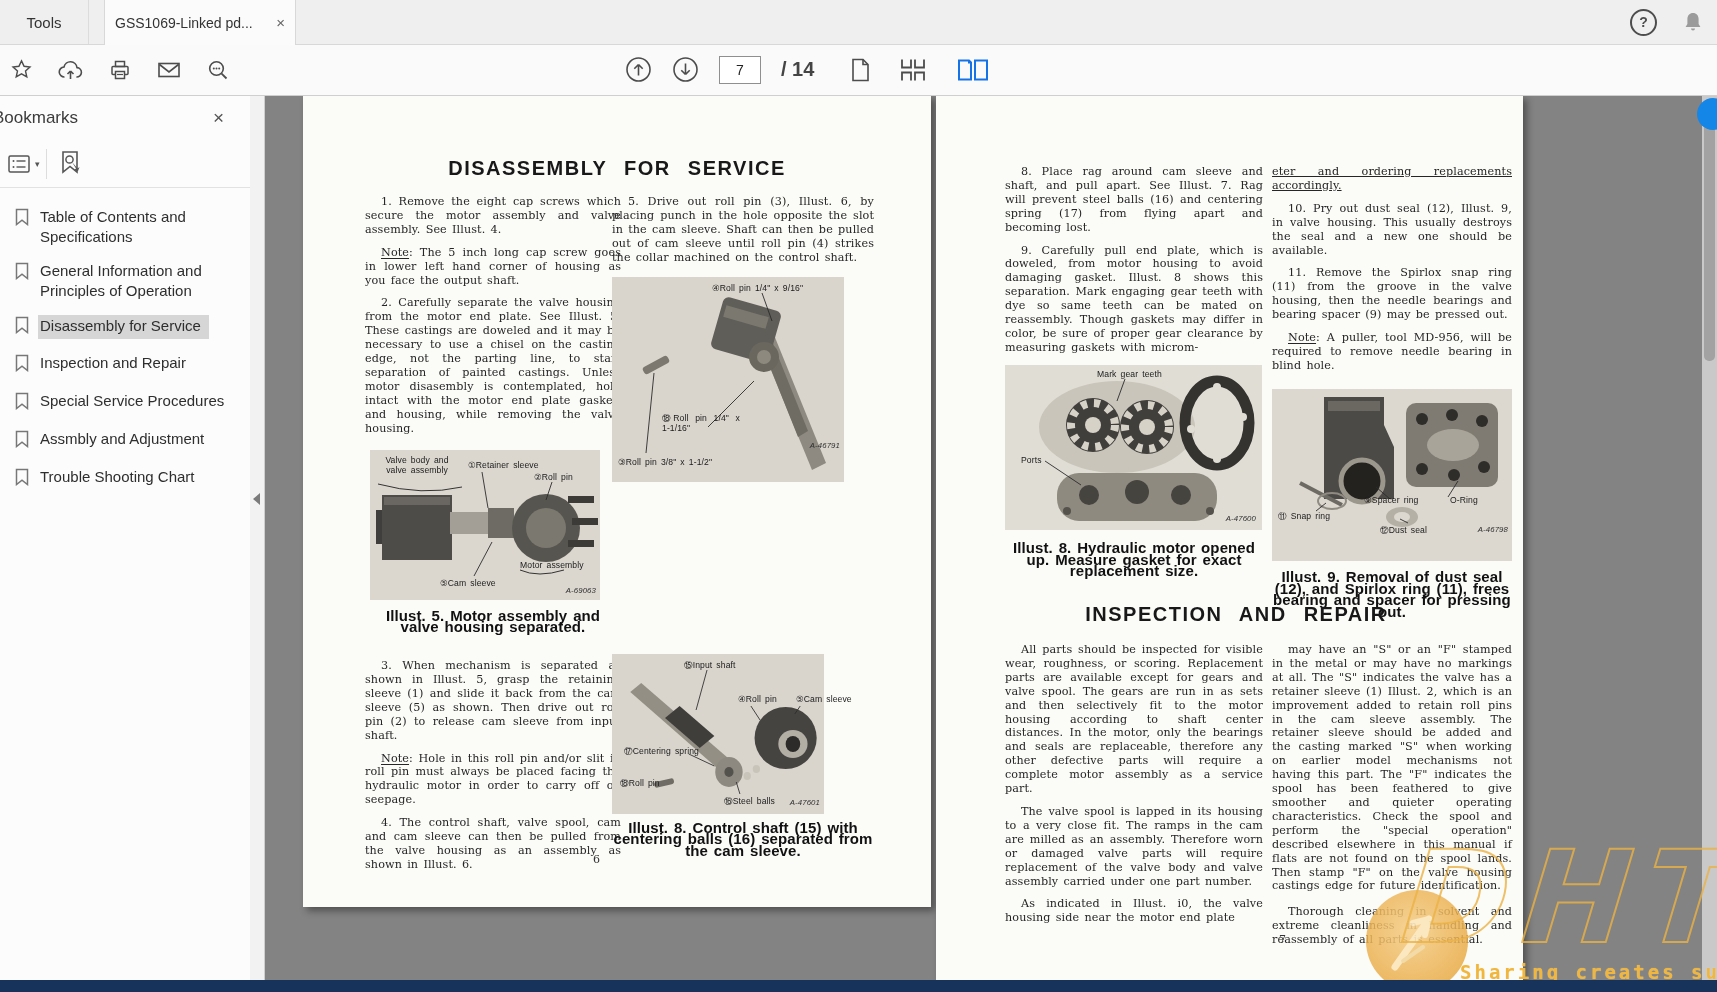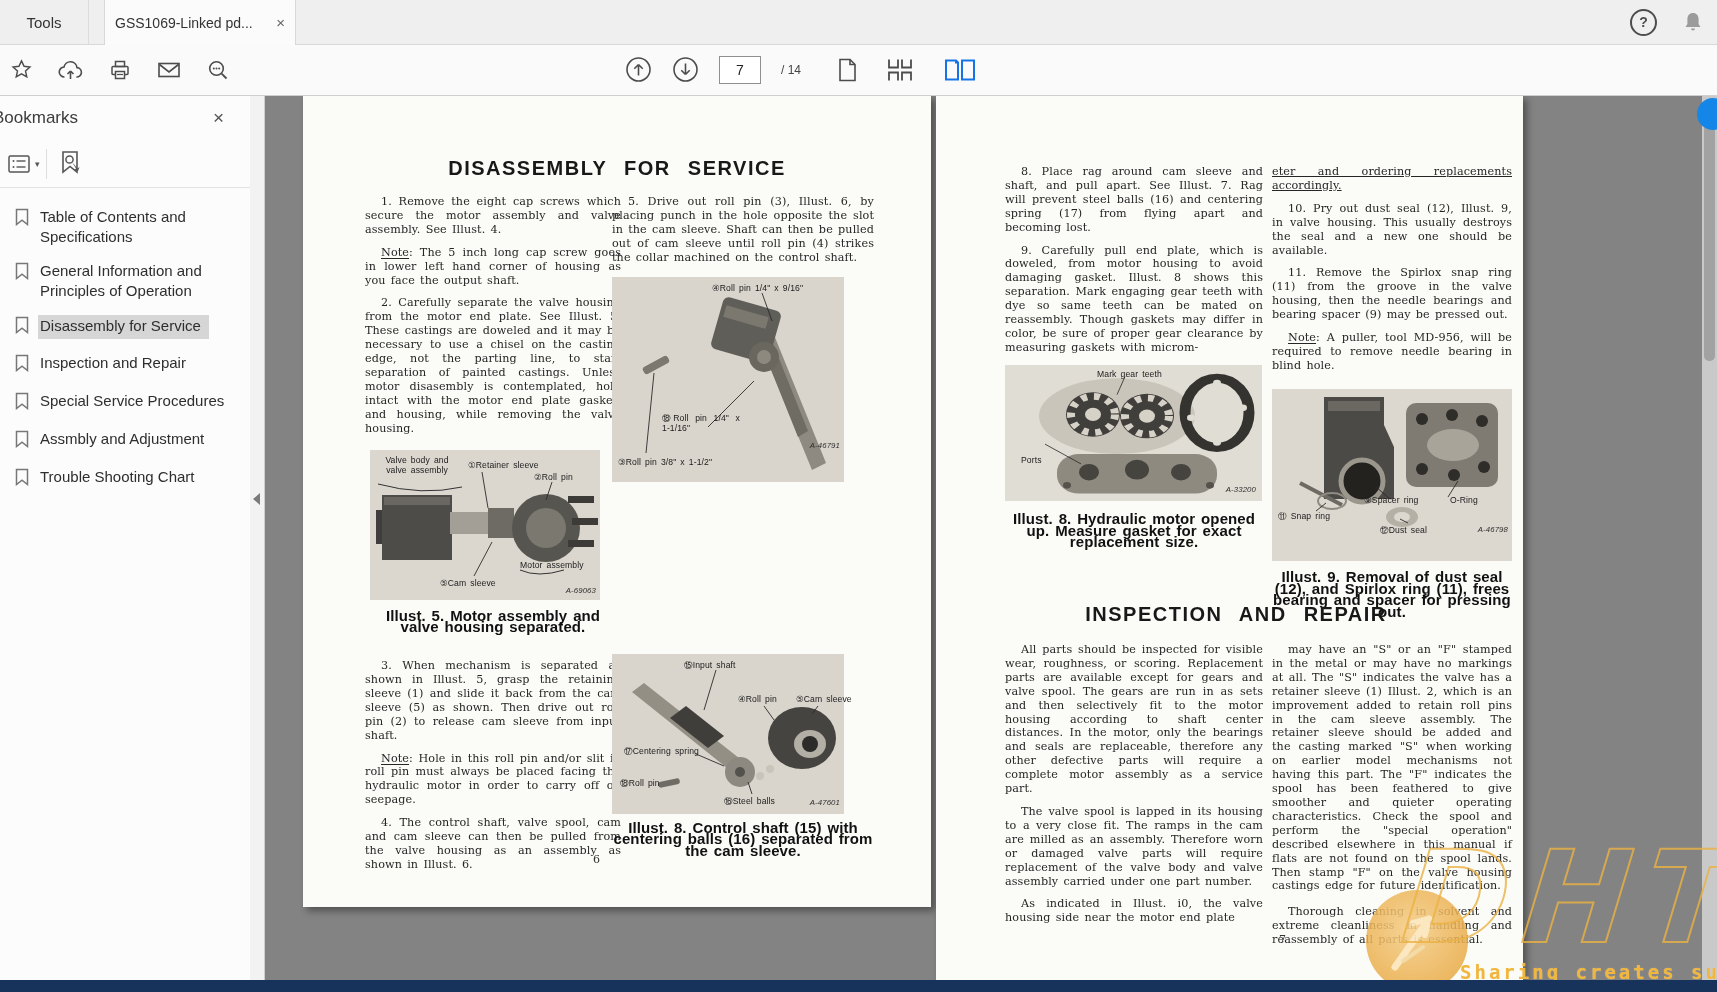--- a/index.html
+++ b/index.html
@@ -20,21 +20,21 @@
   .help-circ{width:23px;height:23px;border:2px solid #4d4d4d;border-radius:50%;display:flex;align-items:center;
              justify-content:center;font-size:14px;font-weight:bold;color:#4d4d4d;}
   .toolbar{position:absolute;left:0;top:44px;width:100%;height:51px;background:#fafafa;
            border-bottom:1px solid #cfcfcf;z-index:19;}
   .tb-left{position:absolute;left:10px;top:0;height:51px;display:flex;align-items:center;gap:24px;}
   .tb-center{position:absolute;left:625px;top:0;height:51px;display:flex;align-items:center;gap:20px;}
   .icon{display:inline-flex;align-items:center;justify-content:center;cursor:pointer;}
   .icon svg{display:block;}
   .page-input{width:36px;height:24px;border:1px solid #8f8f8f;background:#fff;text-align:center;
               font-size:14px;color:#222;font-family:"Liberation Sans",sans-serif;}
-  .page-total{font-size:12px;color:#444;}
+  .page-total{font-size:20px;color:#444;font-weight:bold;}
   .avatar{position:absolute;right:-12px;top:54px;width:32px;height:32px;border-radius:50%;background:#1486e8;}
 
   
   .sidebar{position:absolute;left:0;top:95px;width:250px;height:885px;background:#fcfcfc;
            border-right:1px solid #d5d5d5;z-index:10;}
   .bm-head{position:relative;height:48px;}
   .bm-title{position:absolute;left:-7px;top:13px;font-size:17px;color:#3c3c3c;}
   .bm-close{position:absolute;right:26px;top:12px;font-size:19px;color:#555;cursor:pointer;}
   .bm-tools{position:relative;height:44px;border-bottom:1px solid #e2e2e2;}
   .bm-opt{position:absolute;left:6px;top:8px;display:flex;align-items:center;cursor:pointer;}
@@ -322,21 +322,21 @@
             <line x1="150" y1="16" x2="160" y2="44" stroke="#2b2b2b" stroke-width="0.9"></line>
             <line x1="96" y1="150" x2="142" y2="104" stroke="#2b2b2b" stroke-width="0.9"></line>
             <line x1="34" y1="176" x2="42" y2="96" stroke="#2b2b2b" stroke-width="0.9"></line>
           </svg>
           <span class="lbl" style="left:100px;top:6px;">④Roll pin 1/4" x 9/16"</span>
           <span class="lbl wrap" style="left:50px;top:136px;width:78px;">⑱Roll pin 1/4" x 1-1/16"</span>
           <span class="lbl" style="left:6px;top:180px;">③Roll pin 3/8" x 1-1/2"</span>
           <span class="code" style="right:4px;top:162px;">A-46791</span>
         </div>
 
-        <div class="ill" style="width:232px;height:160px;margin-top:172px;">
+        <div class="ill" style="width:212px;height:160px;margin-top:172px;">
           <svg class="photo" viewBox="0 0 232 160" preserveAspectRatio="none">
             <rect width="232" height="160" fill="#d9d5cd"></rect>
             <path d="M20 38 L32 29 L132 108 L120 118 Z" fill="#948f85"></path>
             <path d="M58 64 L74 52 L112 82 L96 94 Z" fill="#3f3e3b"></path>
             <circle cx="128" cy="118" r="15" fill="#8d8981"></circle>
             <circle cx="128" cy="118" r="5" fill="#54524d"></circle>
             <ellipse cx="190" cy="84" rx="34" ry="31" fill="#454440"></ellipse>
             <ellipse cx="198" cy="90" rx="16" ry="14" fill="#b3afa5"></ellipse>
             <circle cx="198" cy="90" r="8" fill="#2c2b29"></circle>
             <rect x="46" y="126" width="22" height="6" rx="3" transform="rotate(-12 57 129)" fill="#6f6c65"></rect>
@@ -361,21 +361,21 @@
 
       <span class="pgnum" style="left:290px;top:758px;">6</span>
     </div>
 
     <div class="page page7">
 
       <div class="col" style="left:69px;top:70px;width:258px;">
         <p class="p">8. Place rag around cam sleeve and shaft, and pull apart.  See Illust. 7.  Rag will prevent steel balls (16) and centering spring (17) from flying apart and becoming lost.</p>
         <p class="p">9. Carefully pull end plate, which is doweled, from motor housing to avoid damaging gasket.  Illust. 8 shows this separation.  Mark engaging gear teeth with dye so same teeth can be mated on reassembly.  Though gaskets may differ in color, be sure of proper gear clearance by measuring gaskets with microm-</p>
 
-        <div class="ill" style="width:257px;height:136px;margin-top:10px;">
+        <div class="ill" style="width:257px;height:165px;margin-top:10px;">
           <svg class="photo" viewBox="0 0 257 165" preserveAspectRatio="none">
             <rect width="257" height="165" fill="#e0ddd5"></rect>
             <ellipse cx="112" cy="62" rx="78" ry="46" fill="#cac5bb"></ellipse>
             <circle cx="88" cy="60" r="27" fill="#413f3c"></circle>
             <circle cx="88" cy="60" r="22" fill="none" stroke="#d6d2c8" stroke-width="8" stroke-dasharray="6 7"></circle>
             <circle cx="88" cy="60" r="8" fill="#d6d2c8"></circle>
             <circle cx="142" cy="62" r="27" fill="#413f3c"></circle>
             <circle cx="142" cy="62" r="22" fill="none" stroke="#d6d2c8" stroke-width="8" stroke-dasharray="6 7"></circle>
             <circle cx="142" cy="62" r="8" fill="#d6d2c8"></circle>
             <ellipse cx="212" cy="58" rx="32" ry="42" fill="none" stroke="#35332f" stroke-width="11"></ellipse>
@@ -387,21 +387,21 @@
             <circle cx="84" cy="130" r="10" fill="#46443f"></circle>
             <circle cx="132" cy="127" r="12" fill="#46443f"></circle>
             <circle cx="176" cy="130" r="10" fill="#46443f"></circle>
             <circle cx="62" cy="146" r="4" fill="#55524c"></circle>
             <circle cx="205" cy="146" r="4" fill="#55524c"></circle>
             <line x1="120" y1="14" x2="112" y2="36" stroke="#2b2b2b" stroke-width="0.9"></line>
             <line x1="40" y1="96" x2="76" y2="120" stroke="#2b2b2b" stroke-width="0.9"></line>
           </svg>
           <span class="lbl" style="left:92px;top:4px;">Mark gear teeth</span>
           <span class="lbl" style="left:16px;top:90px;">Ports</span>
-          <span class="code" style="right:6px;bottom:4px;">A-33200</span>
+          <span class="code" style="right:6px;bottom:4px;">A-47600</span>
         </div>
         <p class="cap" style="margin-top:12px;">Illust. 8.  Hydraulic motor opened up.  Measure gasket for exact replacement size.</p>
       </div>
 
       <div class="col" style="left:336px;top:70px;width:240px;">
         <p class="p noind">eter and ordering replacements accordingly.</p>
         <p class="p">10. Pry out dust seal (12), Illust. 9, in valve housing.  This usually destroys the seal and a new one should be available.</p>
         <p class="p">11. Remove the Spirlox snap ring (11) from the groove in the valve housing, then the needle bearings and bearing spacer (9) may be pressed out.</p>
         <p class="p"><span class="u">Note</span><span>:  A puller, tool MD-956, will be required to remove needle bearing in blind hole.</span></p>
 

